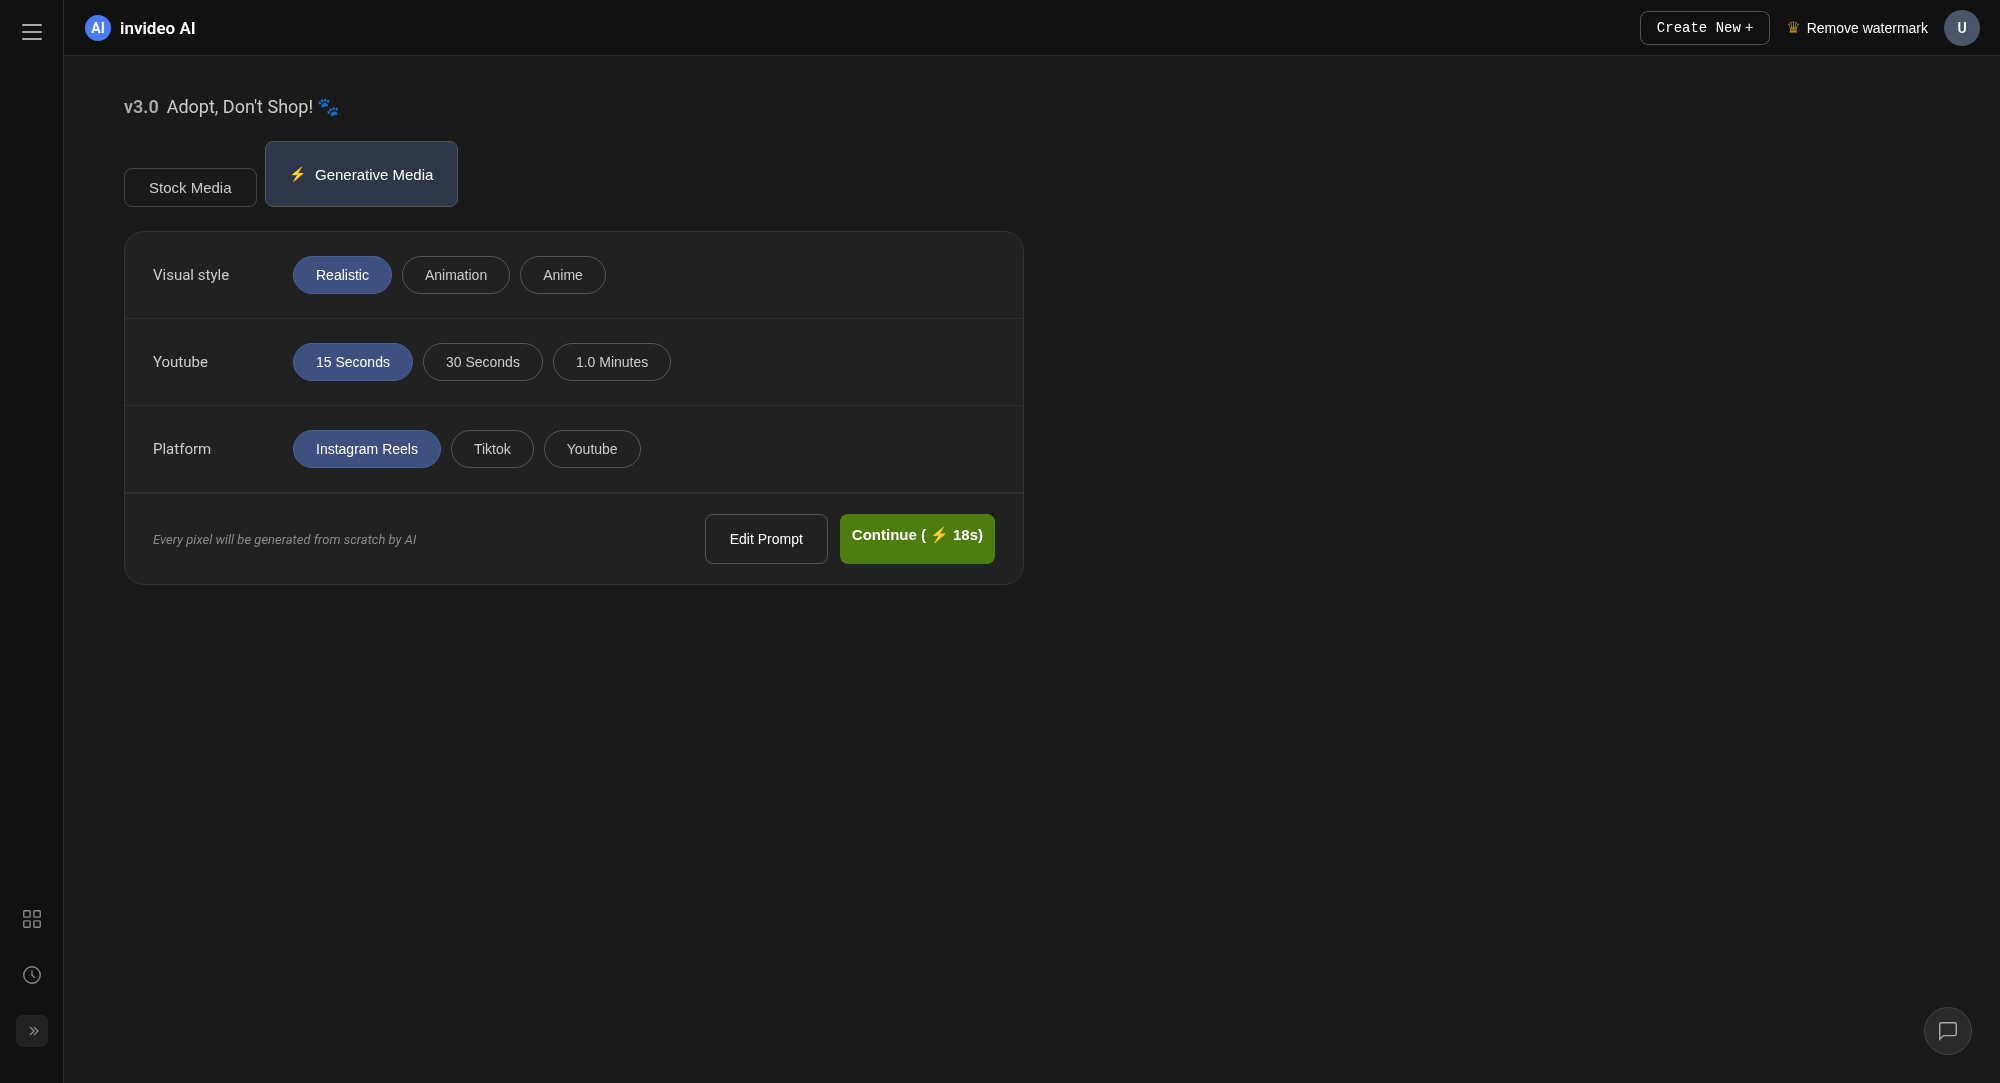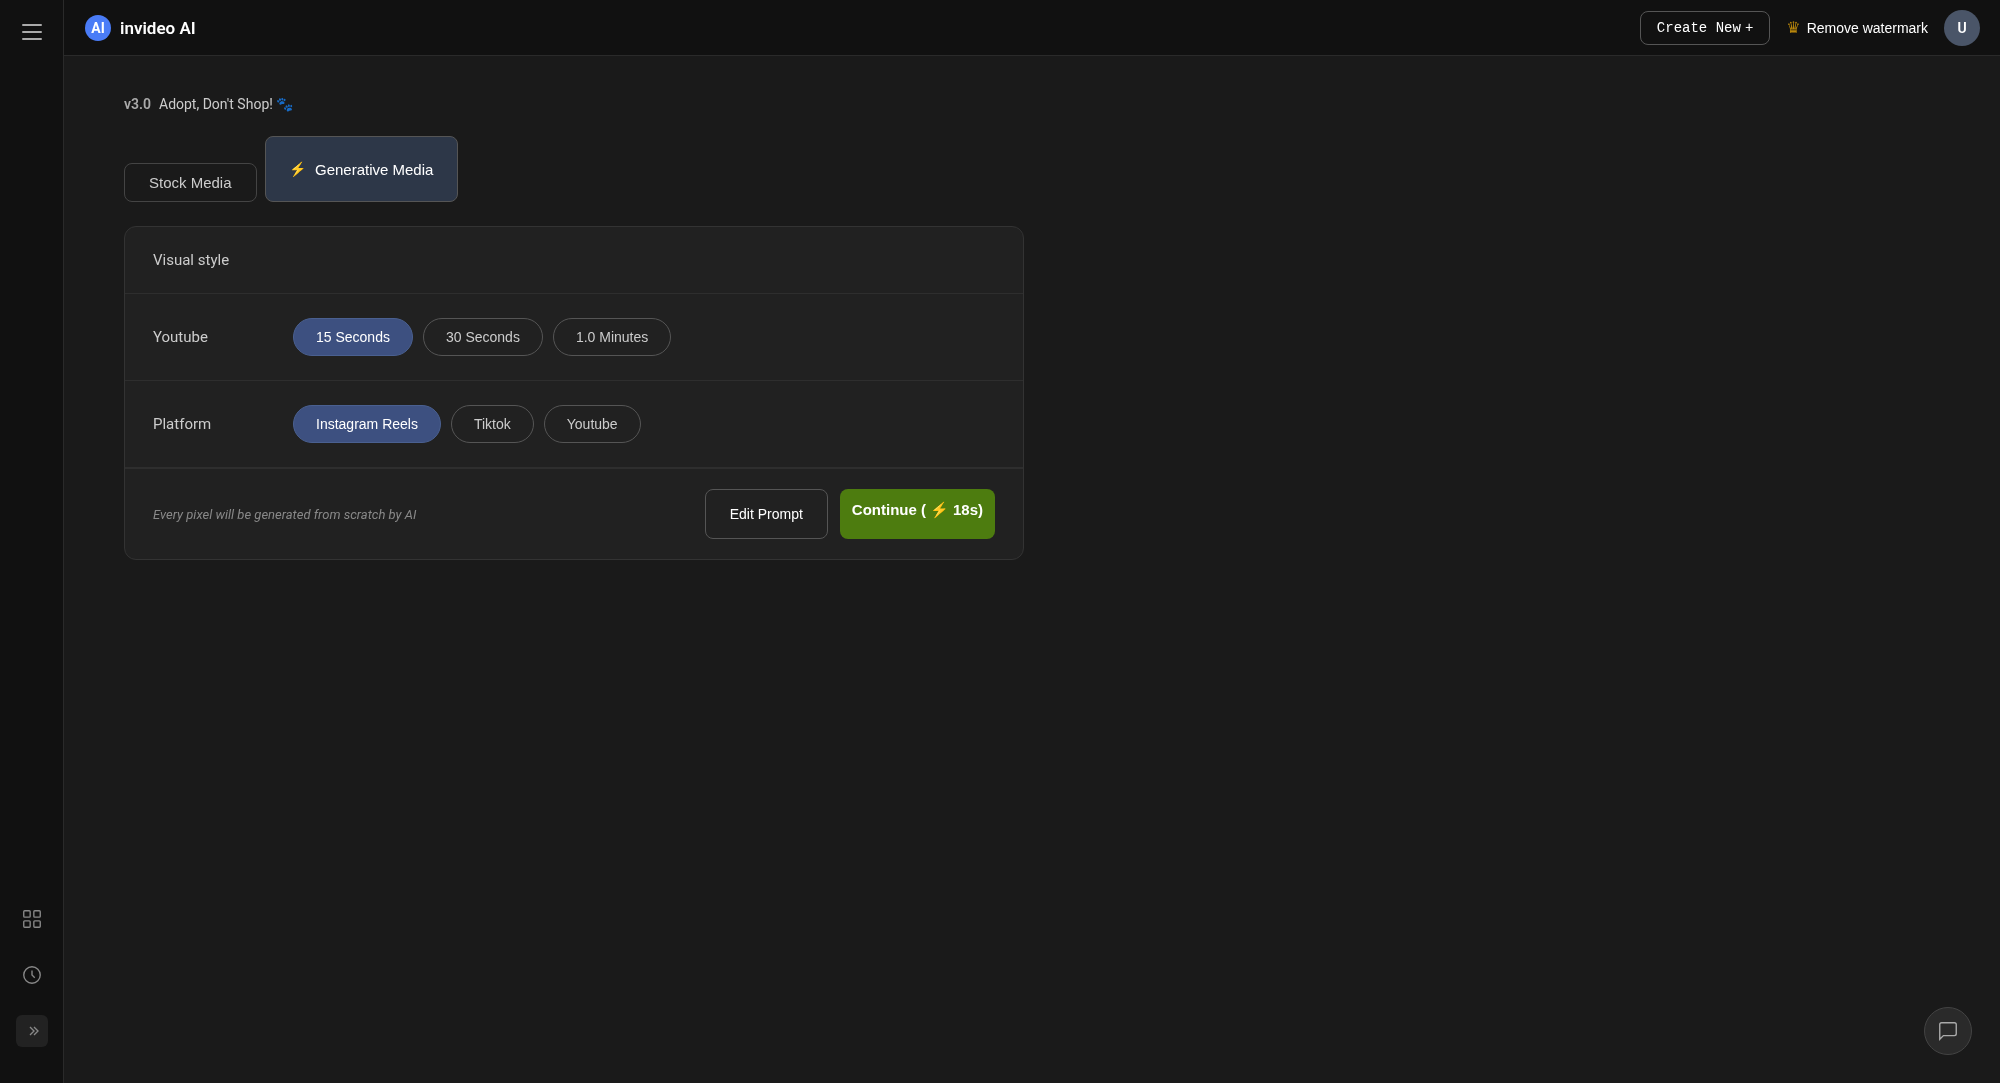--- a/index.html
+++ b/index.html
@@ -181,21 +181,21 @@
       padding: 40px 60px;
       overflow-y: auto;
     }
 
     .version-row {
       display: flex;
       align-items: center;
       gap: 8px;
       margin-bottom: 24px;
       color: #aaaaaa;
-      font-size: 14px;
+      font-size: 18px;
     }
 
     .version-badge {
       font-weight: 600;
       color: #aaaaaa;
     }
 
     .version-title {
       color: #cccccc;
     }
@@ -231,21 +231,21 @@
       gap: 8px;
     }
 
     .lightning-icon {
       font-size: 14px;
     }
 
     
     .options-panel {
       background: #212121;
-      border-radius: 12px;
+      border-radius: 20px;
       border: 1px solid #333;
       overflow: hidden;
       max-width: 900px;
     }
 
     .option-row {
       display: flex;
       align-items: center;
       padding: 24px 28px;
       border-bottom: 1px solid #2e2e2e;
@@ -428,20 +428,25 @@
       <button class="media-tab active">
         <span class="lightning-icon">⚡</span>
         <span>Generative Media</span>
       </button>
     </div>
 
     <div class="options-panel">
 
       <div class="option-row">
         <span class="option-label">Visual style</span>
+        <div class="option-choices">
+          <button class="choice-btn selected">Realistic</button>
+          <button class="choice-btn unselected">Animation</button>
+          <button class="choice-btn unselected">Anime</button>
+        </div>
       </div>
 
       <div class="option-row">
         <span class="option-label">Youtube</span>
         <div class="option-choices">
           <button class="choice-btn selected">15 Seconds</button>
           <button class="choice-btn unselected">30 Seconds</button>
           <button class="choice-btn unselected">1.0 Minutes</button>
         </div>
       </div>

